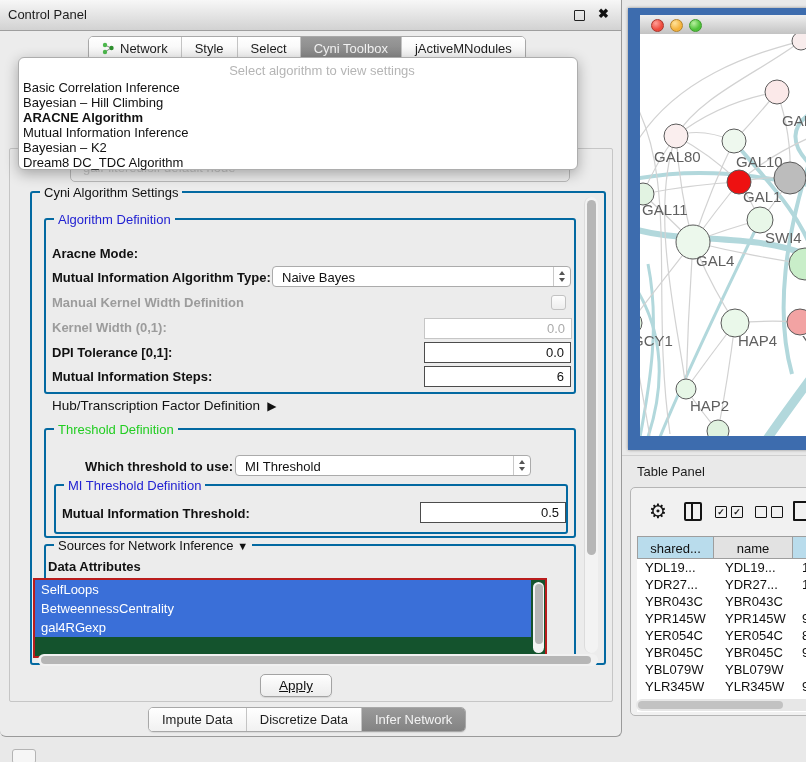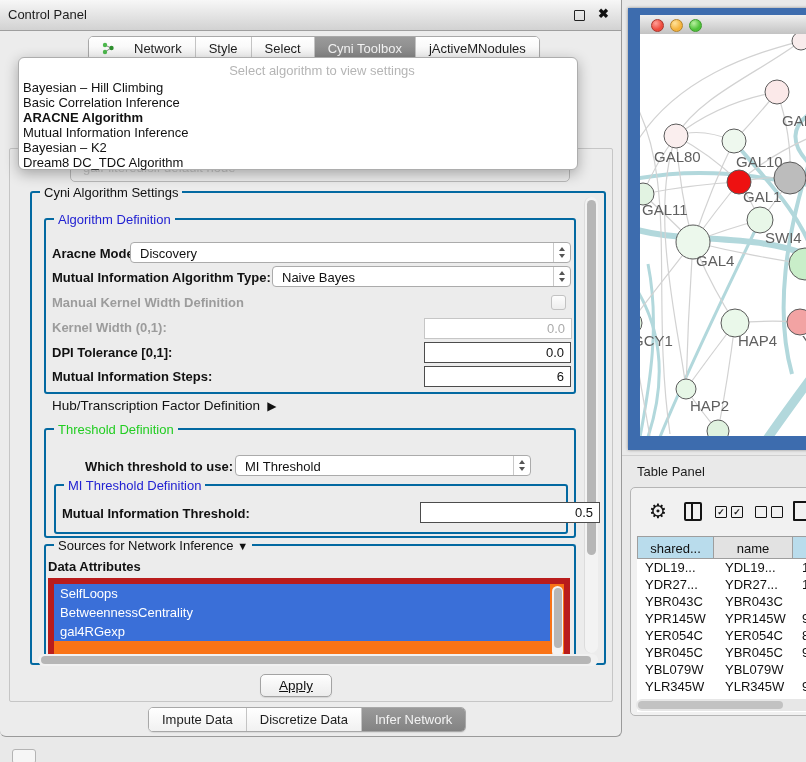--- a/index.html
+++ b/index.html
@@ -9,21 +9,21 @@
   .cpanel{position:absolute;left:0;top:0;width:621px;height:736px;background:#ececec;
     border:1px solid #9a9a9a;border-top:none;border-left:none;border-radius:0 0 6px 6px;}
   .titlebar{position:absolute;left:0;top:0;right:0;height:30px;
     background:linear-gradient(#f7f7f7,#d2d2d2);border-bottom:1px solid #9e9e9e;}
   .titlebar .ttl{position:absolute;left:8px;top:7px;font-size:13px;color:#1c1c1c;}
   .win-min{position:absolute;right:36px;top:10px;width:9px;height:9px;border:1.6px solid #222;border-radius:1px;}
   .win-close{position:absolute;right:12px;top:6px;font-size:13px;font-weight:bold;color:#111;}
   
   .seg{position:absolute;display:flex;height:23px;border:1px solid #a8a8a8;border-radius:5px;
     background:#fff;overflow:hidden;box-shadow:0 1px 1px rgba(0,0,0,.08);}
-  .seg .tab{display:flex;align-items:center;gap:19px;padding:0 13px;font-size:13px;color:#1d1d1d;
+  .seg .tab{display:flex;align-items:center;gap:5px;padding:0 13px;font-size:13px;color:#1d1d1d;
     border-right:1px solid #c4c4c4;background:linear-gradient(#ffffff,#f1f1f1);white-space:nowrap;}
   .seg .tab:last-child{border-right:none;}
   .seg .tab.sel{background:linear-gradient(#9a9a9a,#838383);color:#f3f3f3;}
   
   .popup{position:absolute;left:18px;top:57px;width:560px;height:113px;background:#fff;
     border:1px solid #adadad;border-radius:6px;box-shadow:0 4px 14px rgba(0,0,0,.3);z-index:50;padding-top:3px;box-sizing:border-box;}
   .popup .ph{text-align:center;color:#b5b5b5;font-size:13px;height:19px;line-height:19px;margin-left:48px;}
   .popup .item{font-size:13px;color:#111;line-height:15.1px;padding-left:4px;white-space:nowrap;}
   .popup .item.sel{font-weight:bold;}
   
@@ -49,21 +49,21 @@
     line-height:19px;padding-right:6px;box-sizing:content-box;}
   .inp.on{border:1.5px solid #4c4c4c;color:#111;}
   .inp.off{border:1px solid #c6c6c6;color:#ababab;}
   .chk{position:absolute;width:13px;height:13px;border:1px solid #c2c2c2;border-radius:3px;background:linear-gradient(#fdfdfd,#ededed);}
   
   .vtrack{position:absolute;width:13px;background:#f3f3f3;border-left:1px solid #dcdcdc;border-radius:7px;}
   .vthumb{position:absolute;width:9px;left:2px;background:#b6b6b6;border-radius:5px;}
   .htrack{position:absolute;height:12px;background:#f1f1f1;border-radius:6px;}
   .hthumb{position:absolute;height:8px;top:2px;background:#b6b6b6;border-radius:4px;}
   
-  .attr-list{position:absolute;left:48px;top:578px;width:510px;height:76px;background:#f97316;border:6px solid #b91c1c;overflow:hidden;}
+  .attr-list{position:absolute;left:33px;top:578px;width:510px;height:76px;background:#14532d;border:2px solid #b91c1c;overflow:hidden;}
   .attr-item{height:19px;line-height:19px;background:#3a6fd8;color:#fff;font-size:13px;padding-left:6px;width:490px;}
   .btn{position:absolute;height:21px;border:1px solid #a3a3a3;border-radius:5px;background:linear-gradient(#fefefe,#ececec);
     font-size:13.5px;color:#111;text-align:center;line-height:21px;box-shadow:0 1px 1px rgba(0,0,0,.1);}
   .mini-box{position:absolute;left:12px;top:749px;width:22px;height:13px;border:1px solid #b4b4b4;border-radius:3px;background:#f6f6f6;}
   
   .netwin{position:absolute;left:628px;top:8px;width:185px;height:442px;background:#3d6cae;box-shadow:0 0 3px rgba(0,0,0,.4);}
   .net-titlebar{position:absolute;left:12px;top:7px;right:0;height:19px;
     background:linear-gradient(#efefef,#c3c3c3);border-bottom:1px solid #8a8a8a;}
   .light{position:absolute;top:4px;width:11px;height:11px;border-radius:50%;}
   .light.red{left:11px;background:radial-gradient(circle at 35% 30%,#ff9f97,#ee4b3e 60%);border:1px solid #a8352c;}
@@ -125,45 +125,42 @@
       <div class="tab">
           <span>jActiveMNodules</span>
         </div>
     </div>
 
     <div class="ghost-combo">galFiltered.sif default node</div>
 
     <div class="popup">
       <div class="ph">Select algorithm to view settings</div>
       <div id="algo-list">
+          <div class="item">Basic Correlation Inference</div>
           <div class="item">Bayesian – Hill Climbing</div>
-          <div class="item">Basic Correlation Inference</div>
           <div class="item sel">ARACNE Algorithm</div>
           <div class="item">Mutual Information Inference</div>
           <div class="item">Bayesian – K2</div>
           <div class="item">Dream8 DC_TDC Algorithm</div>
         </div>
     </div>
 
     <div class="frame" style="left:9px;top:148px;width:602px;height:552px;"></div>
 
     <div class="fset" style="left:30px;top:191px;width:572px;height:470px;">
       <span class="legend">Cyni Algorithm Settings</span>
     </div>
     <div class="vtrack" style="left:584px;top:197px;height:456px;">
       <div class="vthumb" style="top:3px;height:355px;"></div>
     </div>
 
     <div class="fset" style="left:44px;top:218px;width:528px;height:172px;">
       <span class="legend blue">Algorithm Definition</span>
     </div>
     <span class="lbl" style="left:52px;top:246px;">Aracne Mode:</span>
-    <div class="combo" style="left:130px;top:242px;width:441px;">
-      <span>Discovery</span><span class="stp"></span>
-    </div>
     <span class="lbl" style="left:52px;top:270px;">Mutual Information Algorithm Type:</span>
     <div class="combo" style="left:272px;top:266px;width:299px;">
       <span>Naive Bayes</span><span class="stp"></span>
     </div>
     <span class="lbl dis" style="left:52px;top:295px;">Manual Kernel Width Definition</span>
     <span class="chk" style="left:551px;top:295px;"></span>
     <span class="lbl dis" style="left:52px;top:320px;">Kernel Width (0,1):</span>
     <div class="inp off" style="left:424px;top:318px;width:140px;">0.0</div>
     <span class="lbl" style="left:52px;top:345px;">DPI Tolerance [0,1]:</span>
     <div class="inp on" style="left:424px;top:342px;width:139px;">0.0</div>
@@ -179,21 +176,21 @@
       <span class="legend green">Threshold Definition</span>
     </div>
     <span class="lbl" style="left:85px;top:459px;">Which threshold to use:</span>
     <div class="combo" style="left:235px;top:455px;width:296px;">
       <span>MI Threshold</span><span class="stp"></span>
     </div>
     <div class="fset" style="left:54px;top:484px;width:510px;height:46px;">
       <span class="legend blue">MI Threshold Definition</span>
     </div>
     <span class="lbl" style="left:62px;top:506px;">Mutual Information Threshold:</span>
-    <div class="inp on" style="left:420px;top:502px;width:138px;padding-left:34px;">0.5</div>
+    <div class="inp on" style="left:420px;top:502px;width:138px;">0.5</div>
 
     <div class="fset" style="left:44px;top:544px;width:528px;height:116px;border-bottom:none;">
       <span class="legend"><span>Sources for Network Inference</span> <span style="font-size:11px;">▼</span></span>
     </div>
     <span class="lbl" style="left:48px;top:559px;">Data Attributes</span>
     <div class="attr-list">
       <div id="attr-list">
           <div class="attr-item">SelfLoops</div>
           <div class="attr-item">BetweennessCentrality</div>
           <div class="attr-item">gal4RGexp</div>

